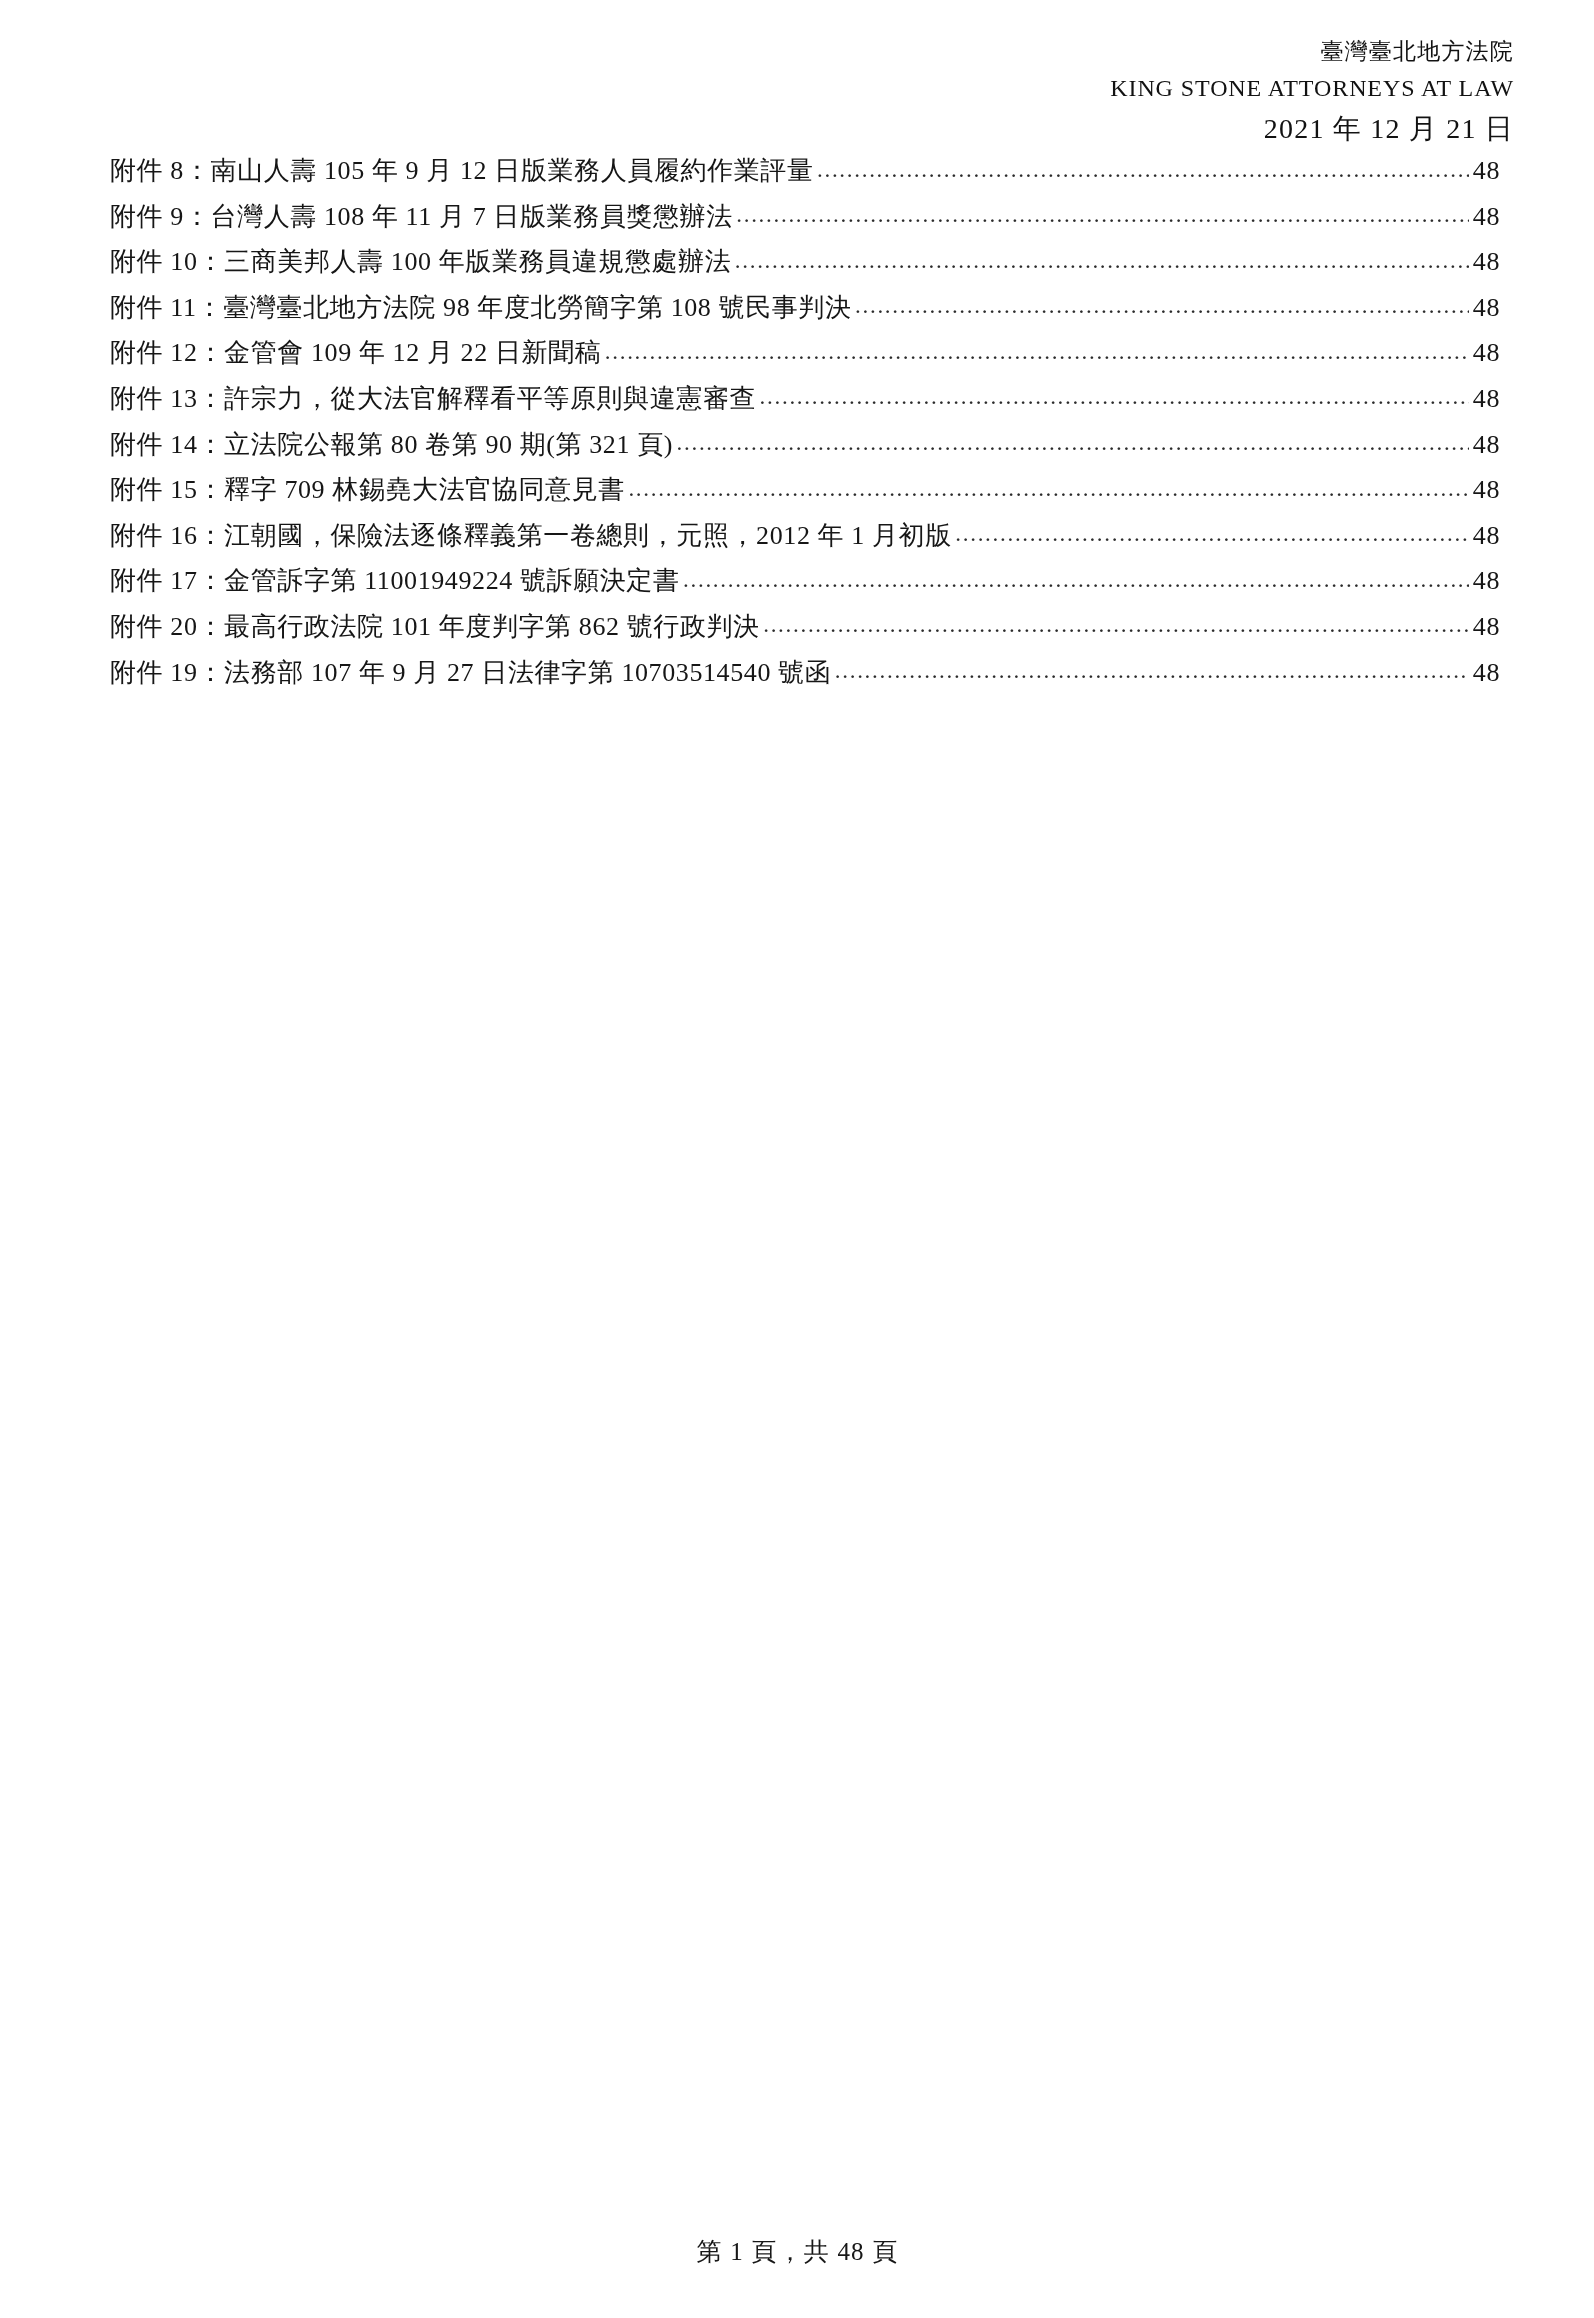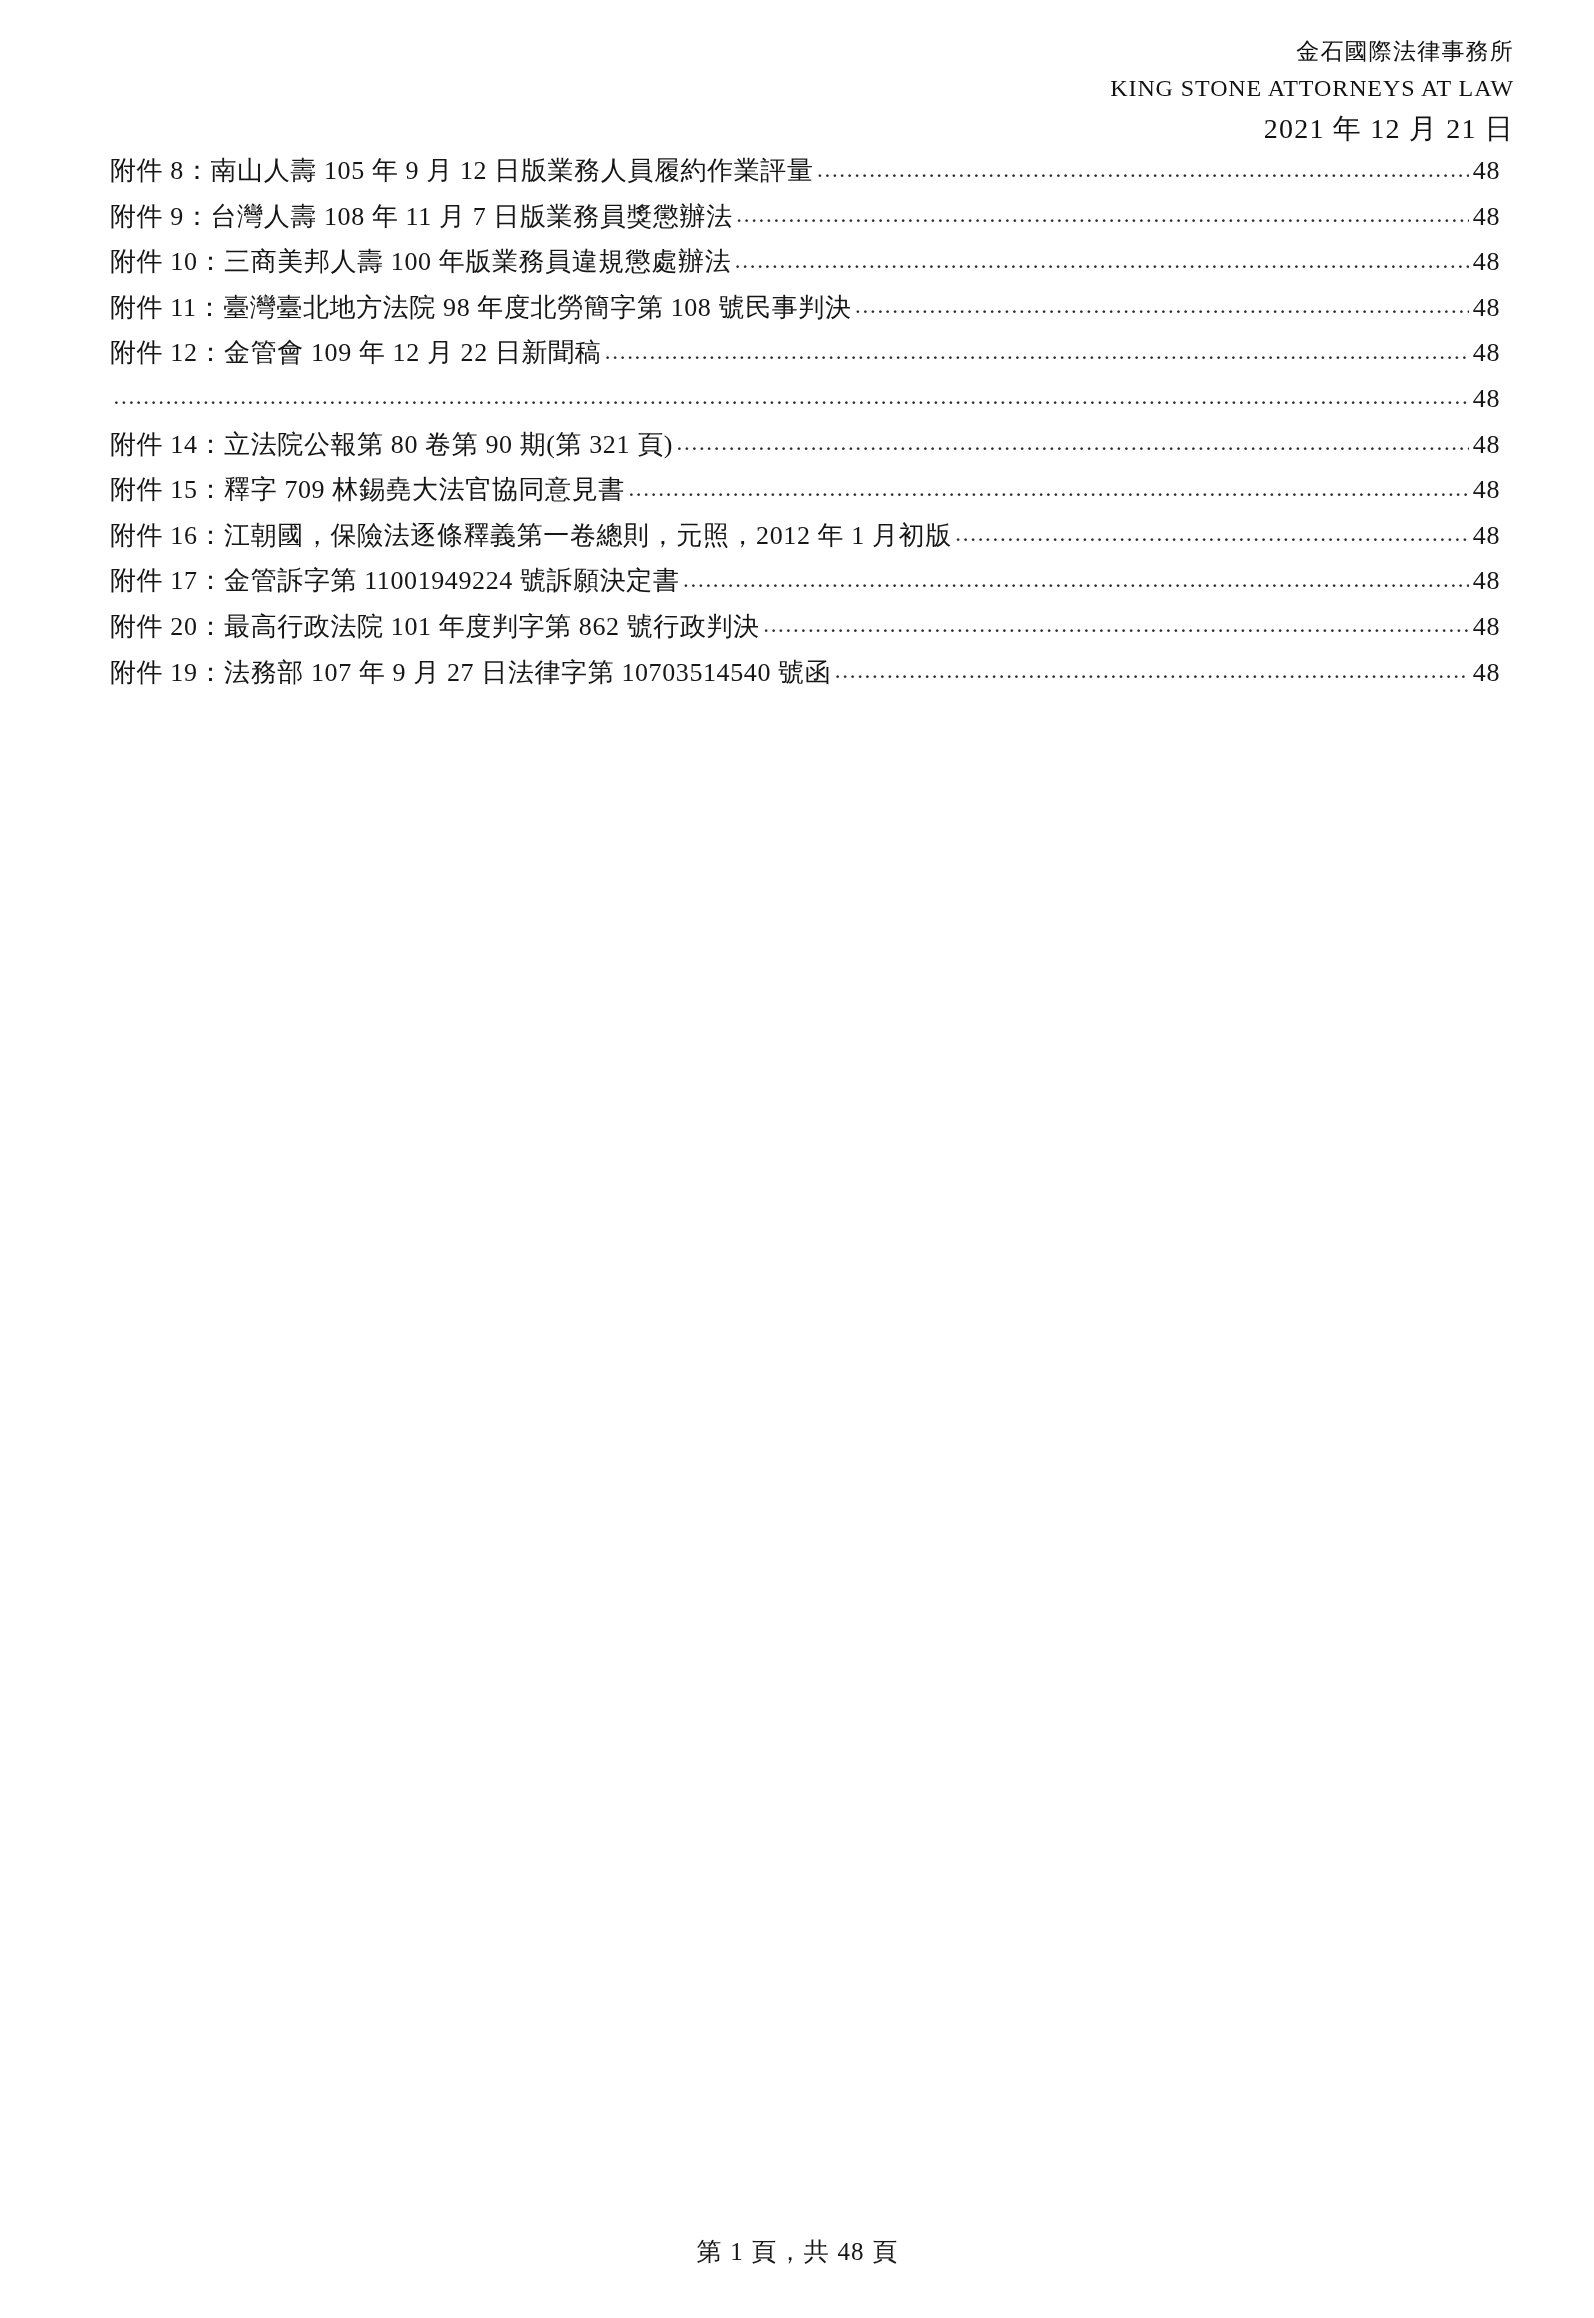--- a/index.html
+++ b/index.html
@@ -100,21 +100,21 @@
     letter-spacing: 1.2px;
     color: #171717;
   }
 </style>
 </head>
 <body>
 
 <div class="page">
 
   <div class="letterhead">
-    <div class="lh-cn">金石國際法律事務所</div>
+    <div class="lh-cn">臺灣臺北地方法院</div>
     <div class="lh-en">KING STONE ATTORNEYS AT LAW</div>
     <div class="lh-date">2021 年 12 月 21 日</div>
   </div>
 
   <div class="toc">
 
     <div class="toc-row">
       <span class="toc-label">附件 8：南山人壽 105 年 9 月 12 日版業務人員履約作業評量</span>
       <span class="toc-dots">................................................................................................................................................................................................</span>
       <span class="toc-page">48</span>
@@ -138,20 +138,21 @@
       <span class="toc-page">48</span>
     </div>
 
     <div class="toc-row">
       <span class="toc-label">附件 12：金管會 109 年 12 月 22 日新聞稿</span>
       <span class="toc-dots">................................................................................................................................................................................................</span>
       <span class="toc-page">48</span>
     </div>
 
     <div class="toc-row">
+      <span class="toc-label">附件 13：許宗力，從大法官解釋看平等原則與違憲審查</span>
       <span class="toc-dots">................................................................................................................................................................................................</span>
       <span class="toc-page">48</span>
     </div>
 
     <div class="toc-row">
       <span class="toc-label">附件 14：立法院公報第 80 卷第 90 期(第 321 頁)</span>
       <span class="toc-dots">................................................................................................................................................................................................</span>
       <span class="toc-page">48</span>
     </div>
 

